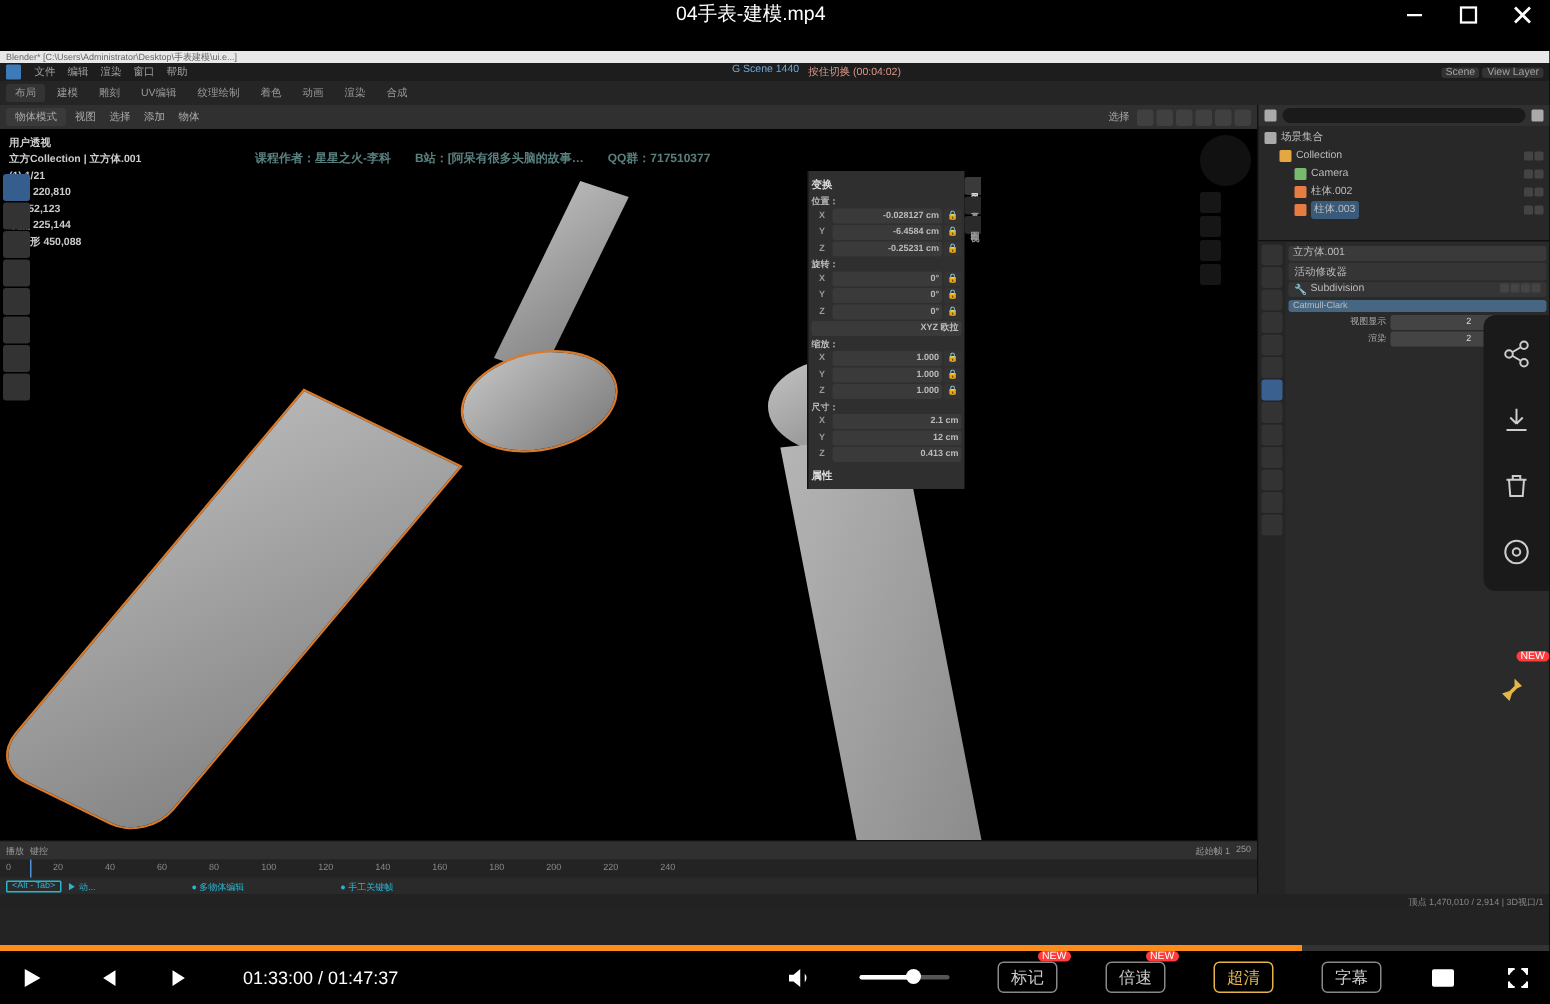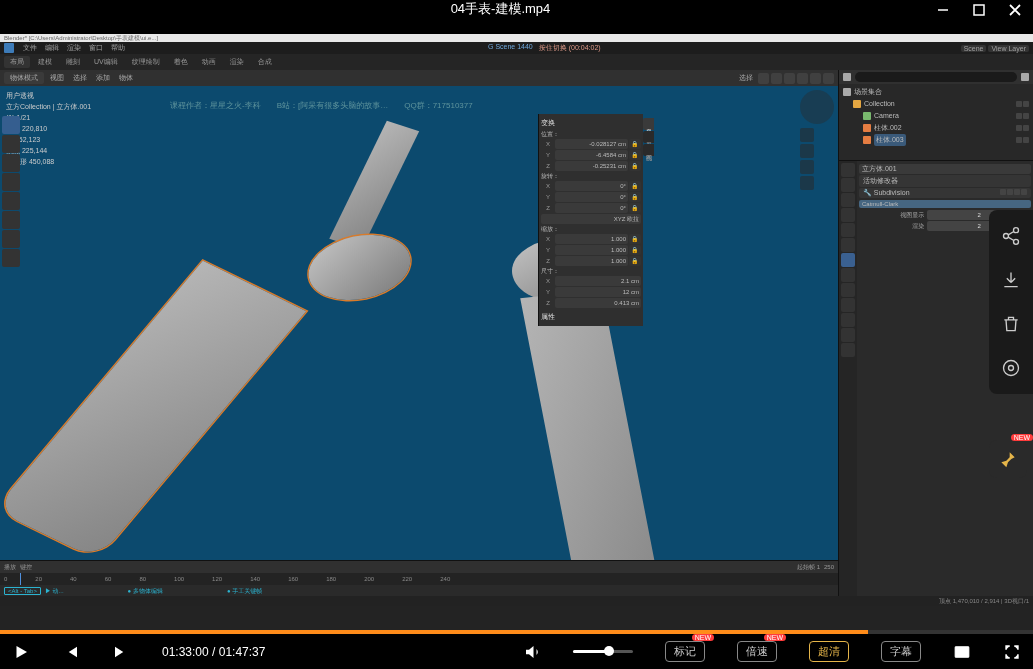--- a/index.html
+++ b/index.html
@@ -39,21 +39,21 @@
 .bl-viewport-col { width: 838px; display: flex; flex-direction: column; }
 
 
 .bl-vp-header { height: 16px; background: #303030; display: flex; align-items: center; padding: 0 4px; gap: 3px; font-size: 7px; color: #aaa; }
 .bl-vp-hdr-item { padding: 0 3px; cursor: pointer; }
 .bl-vp-hdr-dropdown { background: #3a3a3a; padding: 1px 6px; border-radius: 2px; }
 .bl-vp-hdr-right { margin-left: auto; display: flex; gap: 2px; }
 .bl-vp-hdr-icon { width: 11px; height: 11px; background: #404040; border-radius: 2px; }
 
 
-.bl-viewport { flex: 1; background: #0c4a6e; position: relative; overflow: hidden; }
+.bl-viewport { flex: 1; background: #000000; position: relative; overflow: hidden; font-weight: bold; }
 .bl-vp-info { position: absolute; top: 4px; left: 6px; font-size: 7px; color: #ccc; line-height: 11px; }
 .bl-vp-banner { position: absolute; top: 14px; left: 170px; font-size: 8px; color: #7aa; opacity: 0.75; }
 .bl-watch { position: absolute; }
 .bl-watch-face { position: absolute; background: linear-gradient(150deg,#c5c5c5,#7a7a7a); border-radius: 50%; }
 .bl-watch-strap { position: absolute; background: linear-gradient(120deg,#b5b5b5,#858585); transform-origin: top center; }
 .bl-viewport-gizmos { position: absolute; top: 4px; right: 4px; display: flex; flex-direction: column; gap: 2px; }
 .bl-gizmo { width: 14px; height: 14px; background: #2a2a2a88; border-radius: 2px; }
 .bl-axis-gizmo { width: 34px; height: 34px; border-radius: 50%; background: #2a2a2a66; margin-bottom: 2px; }
 
 .bl-toolbar { position: absolute; top: 30px; left: 2px; width: 18px; display: flex; flex-direction: column; gap: 1px; }

